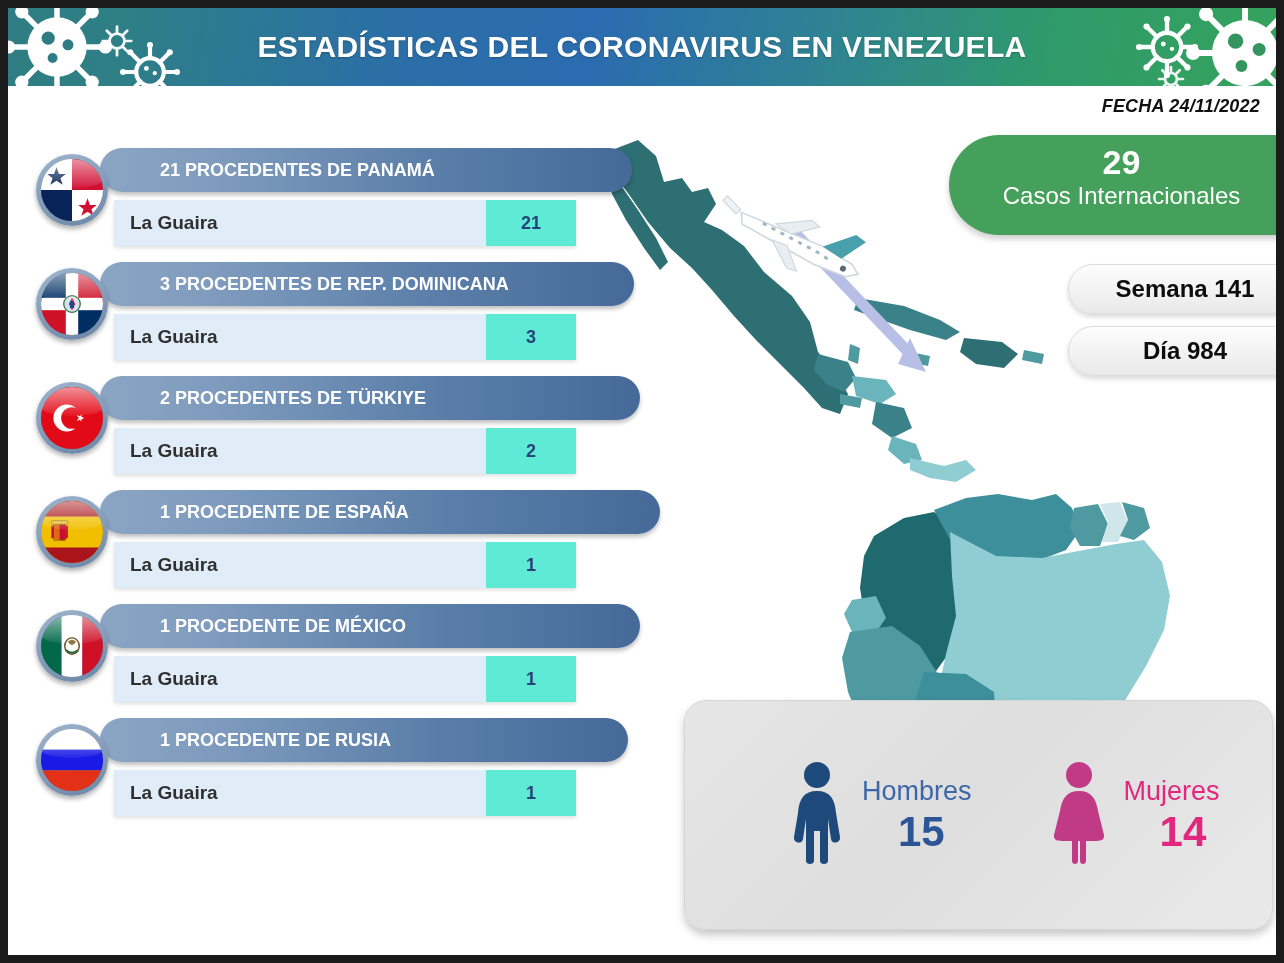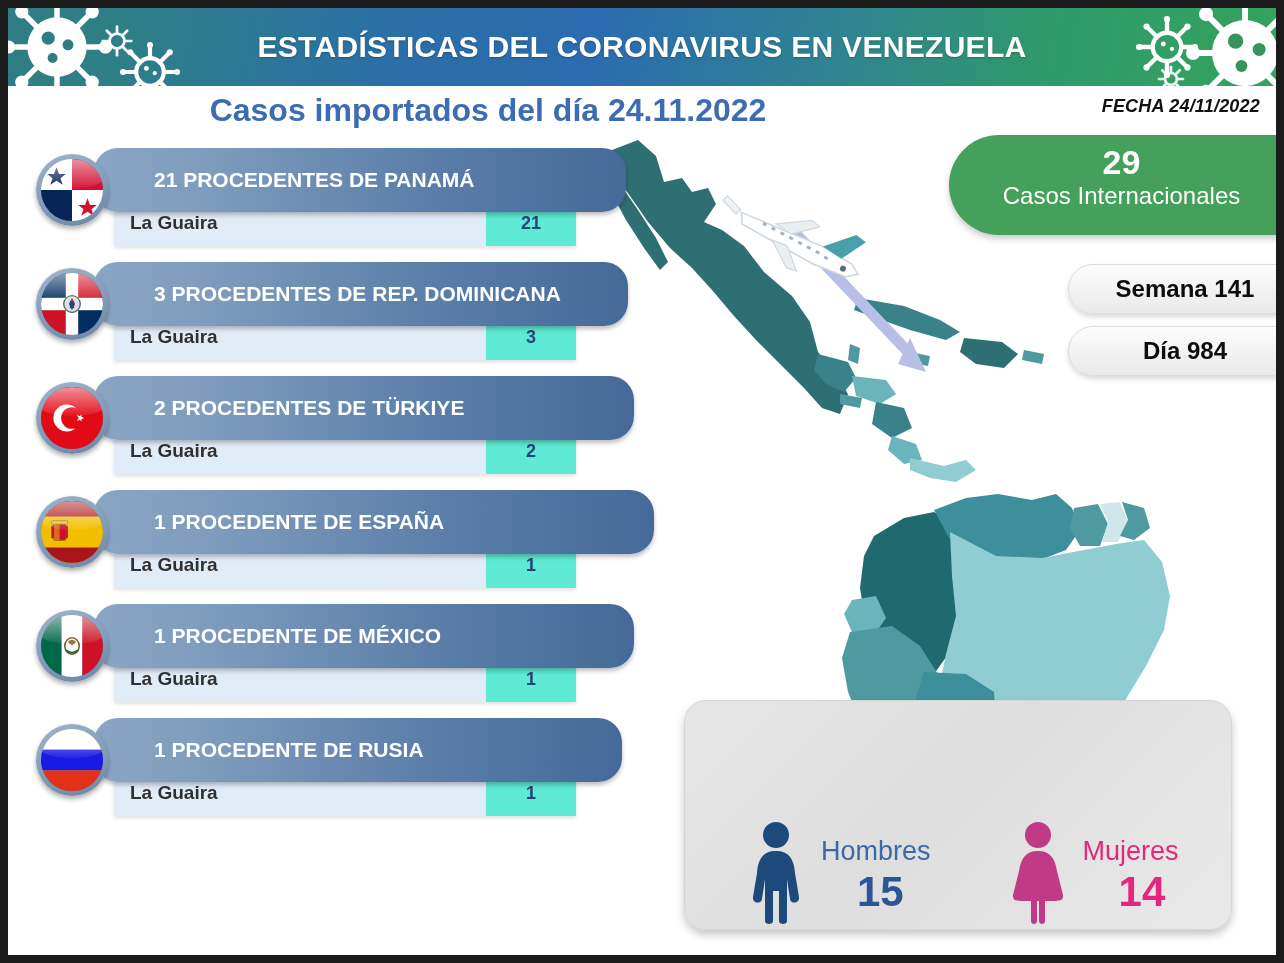--- a/index.html
+++ b/index.html
@@ -60,26 +60,26 @@
     width:100%;height:100%;border-radius:50%;overflow:hidden;position:relative;
     box-shadow:inset 0 0 4px rgba(0,0,0,.5);
   }
   .flag-inner::after{
     content:"";position:absolute;left:0;top:0;width:100%;height:46%;
     background:linear-gradient(to bottom,rgba(255,255,255,.55),rgba(255,255,255,.05));
     border-radius:50% 50% 50% 50%/70% 70% 30% 30%;
     pointer-events:none;
   }
   .pill{
-    position:absolute; left:58px; top:0; height:64px;
+    position:absolute; left:64px; top:0; height:44px;
     border-radius:24px;
     background:linear-gradient(90deg,#8ba5c4 0%,#7e9bbd 22%,#5b7fa9 62%,#456a99 100%);
     box-shadow:0 3px 4px rgba(0,0,0,.25);
     display:flex; align-items:center;
-    color:#ffffff; font-size:21px; font-weight:bold;
+    color:#ffffff; font-size:18px; font-weight:bold;
     padding-left:60px; box-sizing:border-box;
     white-space:nowrap;
     z-index:2;
   }
   .subrow{
     position:absolute; left:78px; top:52px; height:46px; width:462px;
     display:flex; align-items:stretch;
     box-shadow:0 2px 4px rgba(0,0,0,.13);
     z-index:1;
   }
@@ -121,21 +121,21 @@
   #map{position:absolute; left:596px; top:118px; width:600px; height:700px;}
   #map svg{display:block;}
 
   
   #gender{
     position:absolute; left:676px; top:692px; width:546px; height:228px;
     background:linear-gradient(135deg,#e6e6e6,#dedede 45%,#e9e9e9);
     border:1px solid #d6d6d6;
     border-radius:22px;
     box-shadow:0 5px 9px rgba(0,0,0,.22);
-    display:flex; align-items:flex-end;
+    display:flex; align-items:center;padding-left:41px;
   }
   .gender-item{display:flex; align-items:center;}
   #g-male{margin-left:62px;}
   #g-female{margin-left:78px;}
   .gender-txt{margin-left:16px;}
   .gender-label{font-size:27px;line-height:34px;}
   .gender-num{font-size:42px;font-weight:bold;line-height:48px;margin-left:36px;}
   #g-male .gender-label{color:#3c68a8;}
   #g-male .gender-num{color:#2c5596;}
   #g-female .gender-label{color:#e2277e;}
@@ -294,21 +294,20 @@
             <line x1="65" y1="65" x2="79" y2="79"></line>
           <line x1="65" y1="35" x2="79" y2="21"></line>
             <line x1="35" y1="65" x2="21" y2="79"></line>
         </g>
       </svg>
     </div>
 
     <div id="banner-title">ESTADÍSTICAS DEL CORONAVIRUS EN VENEZUELA</div>
   </div>
 
-  <div id="subtitle">Casos importados del día 24.11.2022</div>
   <div id="fecha">FECHA 24/11/2022</div>
 
   <div id="map">
     <svg width="600" height="700" viewBox="0 0 600 700">
 
       <path fill="#2e6f73" d="M8 24 L34 14 L52 30 L60 56 L78 52 L88 66 L104 62 L112 78 L100 96 L118 104 L140 120 L160 146 L188 170 L206 196 L214 226 L232 248 L244 268 L236 288 L218 282 L200 262 L176 238 L152 214 L130 190 L108 164 L88 142 L66 122 L44 96 L26 70 L10 48 Z"></path>
       <path fill="#2e6f73" d="M2 44 L16 58 L34 84 L52 112 L64 136 L56 144 L40 122 L22 94 L8 68 Z"></path>
 
       <path fill="#3a8189" d="M214 228 L244 236 L252 252 L240 266 L222 258 L210 244 Z"></path>
       <path fill="#4e9aa0" d="M246 218 L256 222 L254 238 L244 234 Z"></path>

